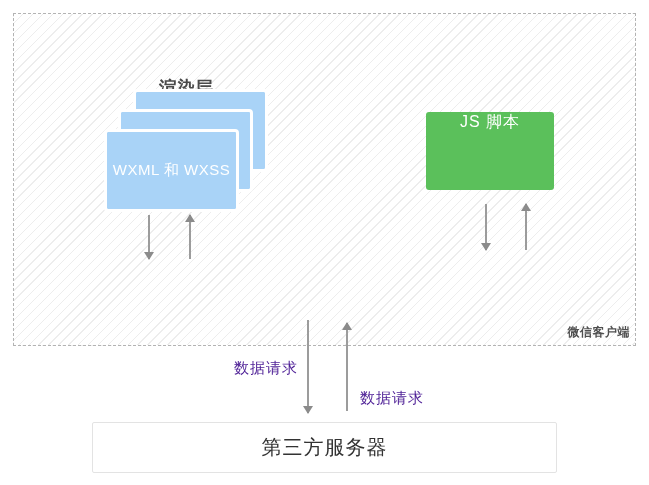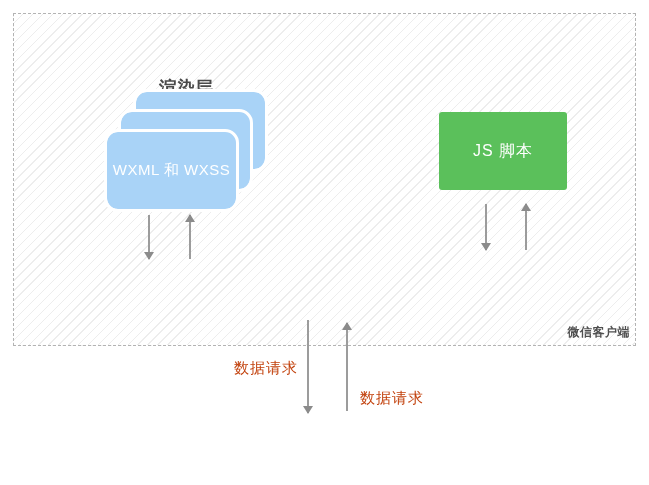--- a/index.html
+++ b/index.html
@@ -18,35 +18,35 @@
   .layer-title{
     position:absolute;top:42px;width:120px;text-align:center;
     font-size:18px;font-weight:bold;color:#4a4a4a;
   }
   .layer-title span{display:inline-block;border-bottom:2px solid #4a4a4a;padding-bottom:1px;}
   .title-render{left:126px;margin-top:34px;}
   .title-logic{left:443px;}
 
   
   .card{
-    position:absolute;width:129px;height:77px;border-radius:11px;
+    position:absolute;width:129px;height:77px;border-radius:1px;
     outline:3px solid #ffffff;
   }
   .card-back{left:136px;top:92px;}
   .card-middle{left:121px;top:112px;}
   .card-front{
     left:107px;top:132px;
     display:flex;align-items:center;justify-content:center;
     color:#ffffff;font-size:15px;font-weight:500;letter-spacing:.5px;
   }
 
   
   .logic-box{
-    position:absolute;left:439px;top:112px;width:128px;height:78px;border-radius:3px;
-    display:flex;align-items:center;justify-content:center;
+    position:absolute;left:426px;top:112px;width:128px;height:78px;border-radius:3px;
+    display:flex;align-items:flex-start;justify-content:center;
     color:#ffffff;font-size:16px;font-weight:500;letter-spacing:1px;
   }
 
   
   .native-bar{
     position:absolute;left:93px;top:263px;width:463px;height:51px;border-radius:2px;
   }
   .native-bar .native-label{
     position:absolute;left:205px;top:0;height:51px;line-height:51px;
     font-size:16px;color:#8d8d8d;letter-spacing:1px;white-space:nowrap;
@@ -68,21 +68,21 @@
   .arrow.up::after{top:-1px;border-bottom:8px solid #8b8b8b;}
 
   .arrow-render-down{left:148px;top:215px;height:44px;}
   .arrow-render-up{left:189px;top:215px;height:44px;}
   .arrow-logic-down{left:485px;top:204px;height:46px;}
   .arrow-logic-up{left:525px;top:204px;height:46px;}
   .arrow-request{left:307px;top:320px;height:93px;}
   .arrow-response{left:346px;top:323px;height:88px;}
 
   
-  .flow-label{position:absolute;font-size:15px;color:#c2410c;letter-spacing:1px;white-space:nowrap;}
+  .flow-label{position:absolute;font-size:15px;color:#4c1d95;letter-spacing:1px;white-space:nowrap;}
   .label-request{left:234px;top:359px;}
   .label-response{left:360px;top:389px;}
 
   
   .server-box{
     position:absolute;left:92px;top:422px;width:463px;height:49px;
     background:#ffffff;border:1px solid #e3e3e3;border-radius:2px;
     display:flex;align-items:center;justify-content:center;
     font-size:20px;color:#333333;letter-spacing:1px;
   }
@@ -115,14 +115,17 @@
 
 
   <div class="corner-label">微信客户端</div>
 
   <div class="arrow down arrow-request"></div>
   <div class="arrow up arrow-response"></div>
 
   <div class="flow-label label-request">数据请求</div>
   <div class="flow-label label-response">数据请求</div>
 
+  <div class="server-box">
+    <span>第三方服务器</span>
+  </div>
 
 </div>
 
 </body></html>

